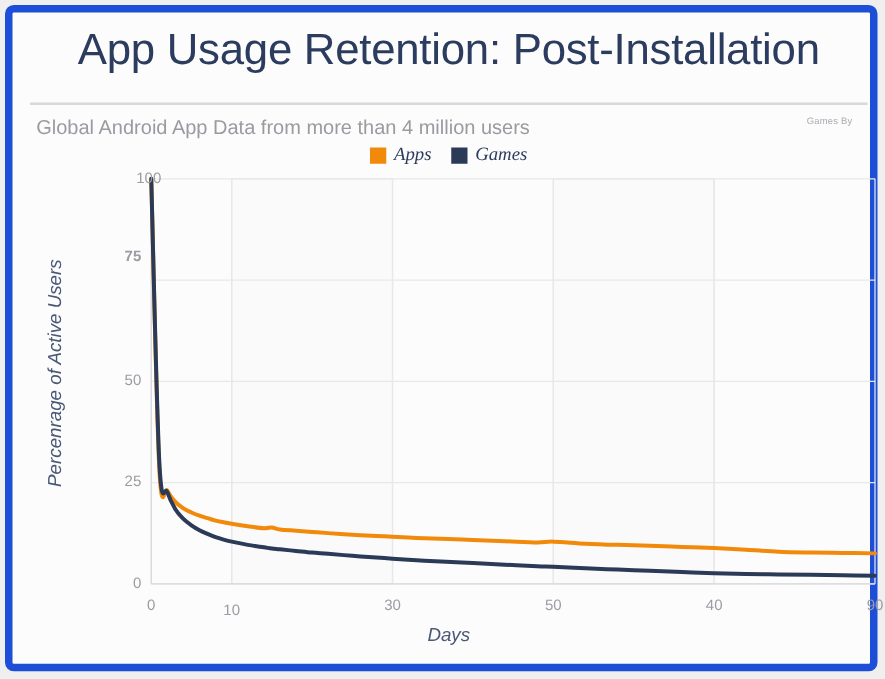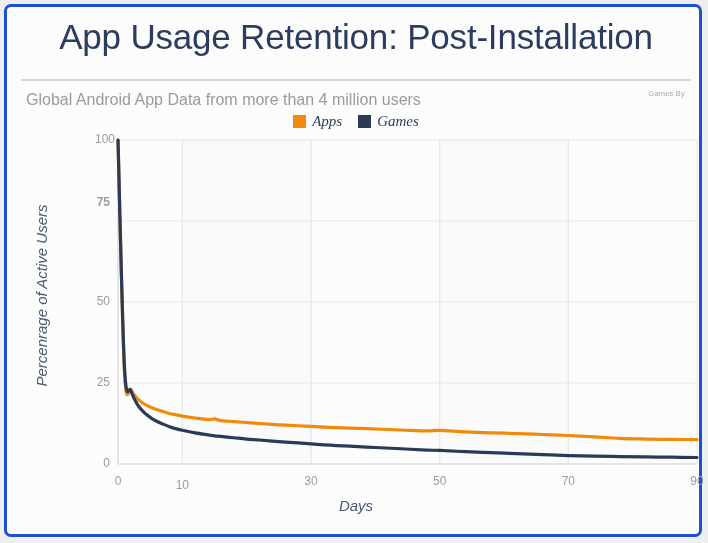--- a/index.html
+++ b/index.html
@@ -15,21 +15,21 @@
     overflow: hidden;
   }
   #card {
     position: absolute;
     left: 4px;
     top: 4px;
     width: 698px;
     height: 533px;
     box-sizing: border-box;
     background: #fcfcfc;
-    border: 3px solid #1d4ed8;
+    border: 6px solid #1d4ed8;
     border-radius: 7px;
   }
 
   
   #title {
     position: absolute;
     left: 0;
     top: 10px;
     width: 698px;
     text-align: center;
@@ -198,25 +198,25 @@
         <path d="M111,133C112.07222222222222,171.61 115.28888888888889,323.08000000000004 117.43333333333334,364.66C119.57777777777778,406.24 121.72222222222223,377.99800000000005 123.86666666666667,382.48C126.01111111111112,386.962 128.15555555555557,389.17600000000004 130.3,391.552C132.44444444444446,393.928 134.5888888888889,395.332 136.73333333333335,396.736C138.8777777777778,398.14 141.0222222222222,399.004 143.16666666666666,399.976C145.3111111111111,400.948 147.45555555555555,401.812 149.6,402.568C151.74444444444444,403.32399999999996 153.88888888888889,403.864 156.03333333333333,404.512C158.17777777777778,405.16 160.32222222222222,405.916 162.46666666666667,406.456C164.61111111111111,406.99600000000004 166.75555555555556,407.32 168.9,407.752C171.04444444444445,408.184 172.11666666666665,408.508 175.33333333333331,409.048C178.54999999999998,409.588 183.9111111111111,410.398 188.2,410.992C192.48888888888888,411.586 197.85,412.45000000000005 201.06666666666666,412.612C204.28333333333333,412.774 205.35555555555555,411.802 207.5,411.964C209.64444444444445,412.126 210.71666666666667,413.152 213.93333333333334,413.584C217.15,414.016 222.51111111111112,414.23199999999997 226.8,414.556C231.0888888888889,414.88 235.37777777777777,415.204 239.66666666666666,415.528C243.95555555555555,415.85200000000003 247.17222222222222,416.122 252.53333333333333,416.5C257.89444444444445,416.878 265.40000000000003,417.418 271.83333333333337,417.796C278.2666666666667,418.174 285.77222222222224,418.49800000000005 291.1333333333333,418.76800000000003C296.4944444444444,419.038 298.6388888888889,419.146 304,419.416C309.3611111111111,419.686 316.8666666666666,420.118 323.29999999999995,420.388C329.7333333333333,420.65799999999996 335.09444444444443,420.766 342.6,421.036C350.1055555555556,421.306 359.75555555555553,421.68399999999997 368.3333333333333,422.008C376.9111111111111,422.332 385.4888888888889,422.656 394.06666666666666,422.98C402.64444444444445,423.30400000000003 413.3666666666667,423.898 419.8,423.952C426.23333333333335,424.006 426.23333333333335,423.142 432.6666666666667,423.304C439.1,423.46599999999995 449.8222222222222,424.49199999999996 458.4,424.924C466.97777777777776,425.356 475.5555555555556,425.62600000000003 484.1333333333334,425.896C492.71111111111117,426.166 501.2888888888889,426.274 509.8666666666667,426.544C518.4444444444445,426.81399999999996 527.0222222222221,427.192 535.5999999999999,427.516C544.1777777777777,427.84000000000003 552.7555555555555,428.11 561.3333333333333,428.488C569.911111111111,428.866 578.4888888888888,429.298 587.0666666666666,429.784C595.6444444444444,430.27 604.2222222222222,431.026 612.8,431.404C621.3777777777777,431.782 629.9555555555555,431.89000000000004 638.5333333333333,432.052C647.1111111111111,432.214 655.6888888888889,432.268 664.2666666666667,432.376C672.8444444444444,432.484 685.7111111111111,432.64599999999996 690,432.7" fill="none" stroke="#f18a0a" stroke-width="3.2" stroke-linecap="round" stroke-linejoin="round"></path>
         <path d="M111,133C112.07222222222222,170.692 115.28888888888889,317.356 117.43333333333334,359.152C119.57777777777778,400.948 121.72222222222223,377.404 123.86666666666667,383.776C126.01111111111112,390.148 128.15555555555557,393.82000000000005 130.3,397.384C132.44444444444446,400.948 134.5888888888889,403 136.73333333333335,405.15999999999997C138.8777777777778,407.31999999999994 141.0222222222222,408.832 143.16666666666666,410.344C145.3111111111111,411.856 147.45555555555555,413.09799999999996 149.6,414.23199999999997C151.74444444444444,415.366 153.88888888888889,416.23 156.03333333333333,417.148C158.17777777777778,418.06600000000003 160.32222222222222,418.98400000000004 162.46666666666667,419.74C164.61111111111111,420.496 166.75555555555556,421.09 168.9,421.68399999999997C171.04444444444445,422.27799999999996 172.11666666666665,422.602 175.33333333333331,423.304C178.54999999999998,424.006 183.9111111111111,425.14 188.2,425.896C192.48888888888888,426.65200000000004 197.85,427.354 201.06666666666666,427.84C204.28333333333333,428.32599999999996 205.35555555555555,428.54200000000003 207.5,428.812C209.64444444444445,429.082 210.71666666666667,429.13599999999997 213.93333333333334,429.46C217.15,429.784 222.51111111111112,430.32399999999996 226.8,430.756C231.0888888888889,431.188 235.37777777777777,431.67400000000004 239.66666666666666,432.052C243.95555555555555,432.43 247.17222222222222,432.592 252.53333333333333,433.024C257.89444444444445,433.456 265.40000000000003,434.158 271.83333333333337,434.644C278.2666666666667,435.13 285.77222222222224,435.562 291.1333333333333,435.94C296.4944444444444,436.318 298.6388888888889,436.534 304,436.912C309.3611111111111,437.28999999999996 316.8666666666666,437.83000000000004 323.29999999999995,438.208C329.7333333333333,438.586 335.09444444444443,438.802 342.6,439.18C350.1055555555556,439.558 359.75555555555553,440.044 368.3333333333333,440.476C376.9111111111111,440.908 385.4888888888889,441.34 394.06666666666666,441.772C402.64444444444445,442.204 413.3666666666667,442.798 419.8,443.068C426.23333333333335,443.33799999999997 426.23333333333335,443.122 432.6666666666667,443.392C439.1,443.662 449.8222222222222,444.31 458.4,444.688C466.97777777777776,445.066 475.5555555555556,445.336 484.1333333333334,445.66C492.71111111111117,445.98400000000004 501.2888888888889,446.308 509.8666666666667,446.632C518.4444444444445,446.956 527.0222222222221,447.28 535.5999999999999,447.604C544.1777777777777,447.928 552.7555555555555,448.30600000000004 561.3333333333333,448.576C569.911111111111,448.846 578.4888888888888,449.062 587.0666666666666,449.224C595.6444444444444,449.38599999999997 604.2222222222222,449.44 612.8,449.548C621.3777777777777,449.656 629.9555555555555,449.764 638.5333333333333,449.872C647.1111111111111,449.98 655.6888888888889,450.088 664.2666666666667,450.196C672.8444444444444,450.30400000000003 685.7111111111111,450.466 690,450.52" fill="none" stroke="#2a3a57" stroke-width="3.2" stroke-linecap="round" stroke-linejoin="round"></path>
       </svg>
     <div id="axis-y-title">Percenrage of Active Users</div>
     <div id="axis-x-title">Days</div>
     <div id="ytick-layer">
         <div class="tick-label ytick" style="left: 69px; top: 449px;">0</div>
         <div class="tick-label ytick" style="left: 69px; top: 368px;">25</div>
         <div class="tick-label ytick" style="left: 69px; top: 287px;">50</div>
         <div class="tick-label ytick" style="left: 69px; top: 188px; font-weight: bold;">75</div>
-        <div class="tick-label ytick" style="left: 74px; top: 125px;">100</div>
+        <div class="tick-label ytick" style="left: 85px; top: 125px;">100</div>
       </div>
     <div id="xtick-layer">
         <div class="tick-label xtick" style="left: 91px; top: 467px;">0</div>
         <div class="tick-label xtick" style="left: 155.333px; top: 471px;">10</div>
         <div class="tick-label xtick" style="left: 284px; top: 467px;">30</div>
         <div class="tick-label xtick" style="left: 412.667px; top: 467px;">50</div>
-        <div class="tick-label xtick" style="left: 541.333px; top: 467px;">70</div>
+        <div class="tick-label xtick" style="left: 541.333px; top: 467px;">40</div>
         <div class="tick-label xtick" style="left: 670px; top: 467px;">90</div>
       </div>
   </div>
 
 </div>
 
 </body></html>

